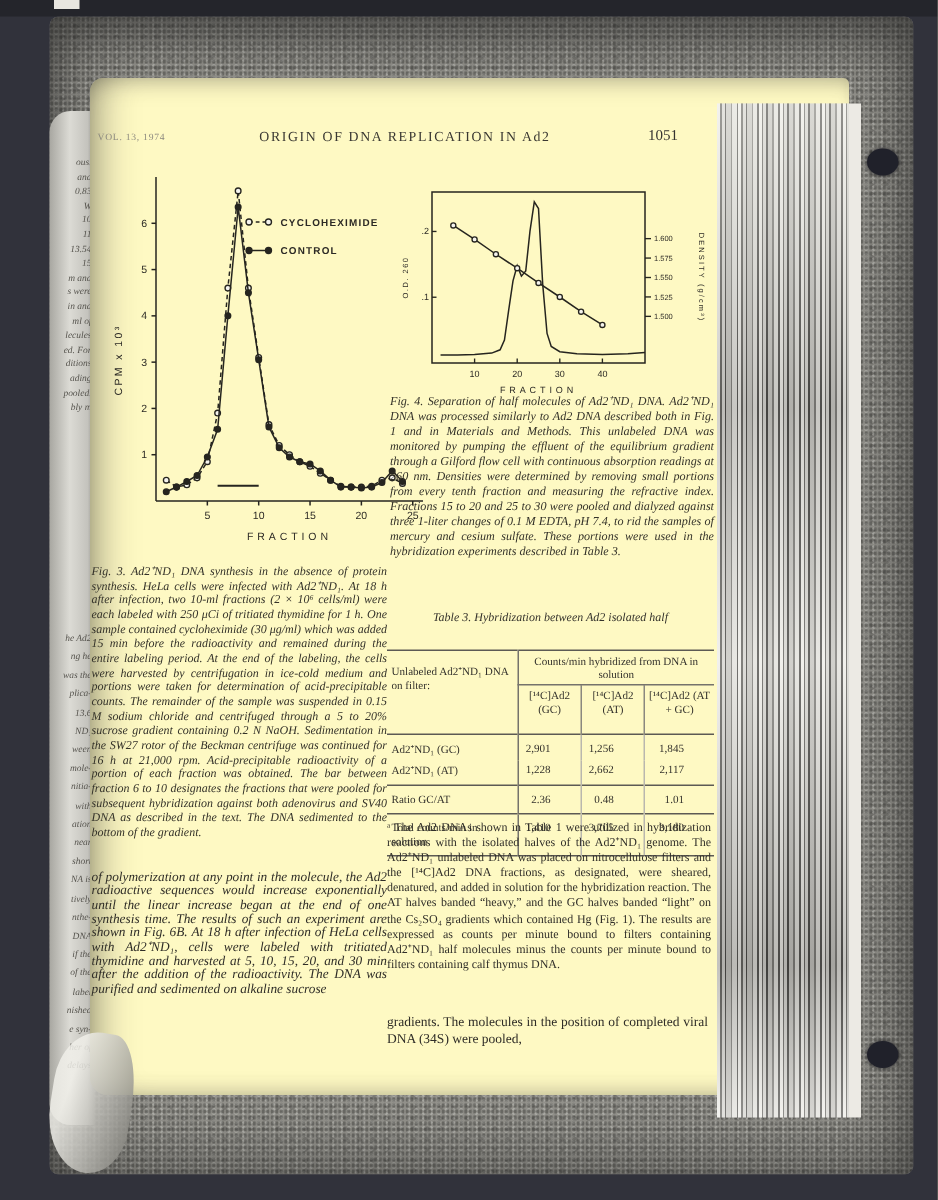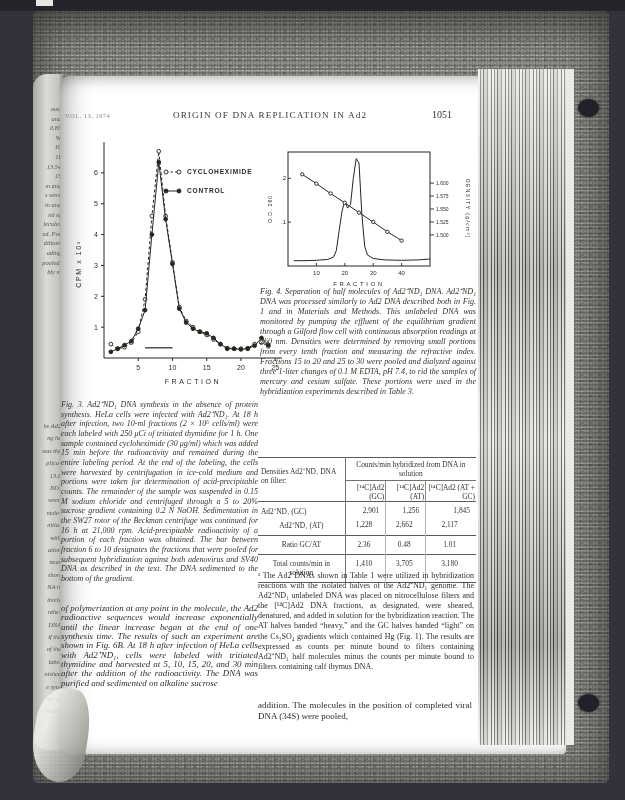--- a/index.html
+++ b/index.html
@@ -23,21 +23,21 @@
   .edge-strip{position:absolute;left:33px;top:74px;width:30px;height:676px;
     background:linear-gradient(90deg,#a8a7a1,#dcdbd5 45%,#c4c3bd 85%,#8f8e88);
     border-radius:14px 0 0 14px;overflow:hidden;}
   .frag-upper,.frag-lower{position:absolute;left:0;width:28px;text-align:right;padding-right:2px;
     color:#55534d;font-size:6.3px;font-style:italic;}
   .frag-upper{top:30px;line-height:9.6px;}
   .frag-lower{top:346px;line-height:12.4px;}
   .frag-upper div,.frag-lower div{height:inherit;white-space:nowrap;overflow:hidden;}
 
   
-  .page{position:absolute;left:60px;top:76px;width:506px;height:678px;background:#ffffff;
+  .page{position:absolute;left:60px;top:52px;width:506px;height:678px;background:#fef9c3;
     border-radius:9px 4px 4px 12px;
     box-shadow:inset 22px 0 26px -18px rgba(50,48,45,.5), inset 0 10px 18px -12px rgba(60,58,55,.55),
                inset 0 -10px 16px -12px rgba(60,58,55,.45);}
 
   
   .streaks{position:absolute;left:478px;top:69px;width:88px;height:676px;
     background:repeating-linear-gradient(90deg,#efeee9 0 2px,#6b6a66 2px 3px,#d8d7d2 3px 5px,
       #4e4d4a 5px 6px,#c9c8c3 6px 9px,#83827e 9px 10px,#e4e3de 10px 13px,#5a5956 13px 14px);}
   .streaks:after{content:"";position:absolute;inset:0;
     background:linear-gradient(180deg,rgba(250,250,245,.35),rgba(0,0,0,.12) 30%,rgba(255,255,255,.15) 55%,rgba(0,0,0,.18) 85%,rgba(255,255,255,.25));}
@@ -67,28 +67,28 @@
   .body-right{left:198px;top:624px;width:214px;font-size:9px;line-height:11px;}
 
   .t3-title{position:absolute;left:198px;top:355px;width:218px;text-align:center;
     font-style:italic;font-size:8px;line-height:9.5px;color:#35332c;}
   .t3-box{position:absolute;left:198px;top:381px;width:218px;}
   table.t3{width:100%;border-collapse:collapse;font-size:7.4px;color:#34322c;
     border-top:1px solid #5c5a54;border-bottom:1px solid #5c5a54;}
   .t3 th,.t3 td{padding:1px 3px;vertical-align:top;font-weight:normal;}
   .t3 .stub{width:40%;text-align:left;border-right:1px solid #75736c;padding-top:8px;}
   .t3 .span-h{text-align:center;border-bottom:1px solid #75736c;padding:2px 2px;}
-  .t3 .ch{text-align:right;border-right:1px solid #8a887f;padding:2px 1px 0;}
+  .t3 .ch{text-align:center;border-right:1px solid #8a887f;padding:2px 1px 12px;}
   .t3 .ch:last-child{border-right:none;}
   .t3 .lbl{text-align:left;border-right:1px solid #75736c;}
-  .t3 .val{text-align:right;padding-right:6px;border-right:1px solid #b9b7ae;}
+  .t3 .val{text-align:right;padding-right:20px;border-right:1px solid #b9b7ae;}
   .t3 .val:last-child{border-right:none;}
   .t3 tr.grp td{border-top:1px solid #5c5a54;padding-top:4px;padding-bottom:3px;font-family:Liberation Serif, serif;}
   .t3 tr.first td{padding-top:4px;}
-  .t3 tr.last td{padding-bottom:5px;text-align:center;}
+  .t3 tr.last td{padding-bottom:5px;}
   .t3-foot{position:absolute;left:198px;top:495px;width:216px;font-size:8px;line-height:10.1px;
     color:#312f29;text-align:justify;}
 
   svg text{fill:#2c2a25;}
   .axT{font:7px "Liberation Sans",sans-serif;}
   .axS{font:6px "Liberation Sans",sans-serif;}
   .axXS{font:5px "Liberation Sans",sans-serif;}
   .lgT{font:700 6.6px "Liberation Sans",sans-serif;letter-spacing:.8px;}
   .spaced{letter-spacing:2.6px;}
 </style>
@@ -299,27 +299,28 @@
         </svg>
     </div>
 
     <div class="cap fig3-cap">Fig. 3. Ad2⁺ND₁ DNA synthesis in the absence of protein synthesis. HeLa cells were infected with Ad2⁺ND₁. At 18 h after infection, two 10-ml fractions (2 × 10⁶ cells/ml) were each labeled with 250 μCi of tritiated thymidine for 1 h. One sample contained cycloheximide (30 μg/ml) which was added 15 min before the radioactivity and remained during the entire labeling period. At the end of the labeling, the cells were harvested by centrifugation in ice-cold medium and portions were taken for determination of acid-precipitable counts. The remainder of the sample was suspended in 0.15 M sodium chloride and centrifuged through a 5 to 20% sucrose gradient containing 0.2 N NaOH. Sedimentation in the SW27 rotor of the Beckman centrifuge was continued for 16 h at 21,000 rpm. Acid-precipitable radioactivity of a portion of each fraction was obtained. The bar between fraction 6 to 10 designates the fractions that were pooled for subsequent hybridization against both adenovirus and SV40 DNA as described in the text. The DNA sedimented to the bottom of the gradient.</div>
 
     <div class="cap fig4-cap">Fig. 4. Separation of half molecules of Ad2⁺ND₁ DNA. Ad2⁺ND₁ DNA was processed similarly to Ad2 DNA described both in Fig. 1 and in Materials and Methods. This unlabeled DNA was monitored by pumping the effluent of the equilibrium gradient through a Gilford flow cell with continuous absorption readings at 260 nm. Densities were determined by removing small portions from every tenth fraction and measuring the refractive index. Fractions 15 to 20 and 25 to 30 were pooled and dialyzed against three 1-liter changes of 0.1 M EDTA, pH 7.4, to rid the samples of mercury and cesium sulfate. These portions were used in the hybridization experiments described in Table 3.</div>
 
     <div class="body-par body-left">of polymerization at any point in the molecule, the Ad2 radioactive sequences would increase exponentially until the linear increase began at the end of one synthesis time. The results of such an experiment are shown in Fig. 6B. At 18 h after infection of HeLa cells with Ad2⁺ND₁, cells were labeled with tritiated thymidine and harvested at 5, 10, 15, 20, and 30 min after the addition of the radioactivity. The DNA was purified and sedimented on alkaline sucrose</div>
 
     <div class="t3-title">
+      <div>Table 3. Hybridization between Ad2 isolated half</div>
     </div>
 
     <div class="t3-box">
       <table class="t3">
         <thead>
           <tr>
-            <th class="stub" rowspan="2">Densities Ad2⁺ND₁ DNA on filter:</th>
+            <th class="stub" rowspan="2">Unlabeled Ad2⁺ND₁ DNA on filter:</th>
             <th class="span-h" colspan="3">Counts/min hybridized from DNA in solution</th>
           </tr>
           <tr>
             <th class="ch">[¹⁴C]Ad2 (GC)</th>
             <th class="ch">[¹⁴C]Ad2 (AT)</th>
             <th class="ch">[¹⁴C]Ad2 (AT + GC)</th>
           </tr>
         </thead>
         <tbody>
           <tr class="grp first">
@@ -345,21 +346,21 @@
             <td class="val">1,410</td>
             <td class="val">3,705</td>
             <td class="val">3,180</td>
           </tr>
         </tbody>
       </table>
     </div>
 
     <div class="t3-foot">ᵃ The Ad2 DNAs shown in Table 1 were utilized in hybridization reactions with the isolated halves of the Ad2⁺ND₁ genome. The Ad2⁺ND₁ unlabeled DNA was placed on nitrocellulose filters and the [¹⁴C]Ad2 DNA fractions, as designated, were sheared, denatured, and added in solution for the hybridization reaction. The AT halves banded “heavy,” and the GC halves banded “light” on the Cs₂SO₄ gradients which contained Hg (Fig. 1). The results are expressed as counts per minute bound to filters containing Ad2⁺ND₁ half molecules minus the counts per minute bound to filters containing calf thymus DNA.</div>
 
-    <div class="body-par body-right">addition. The molecules in the position of completed viral DNA (34S) were pooled,</div>
+    <div class="body-par body-right">gradients. The molecules in the position of completed viral DNA (34S) were pooled,</div>
   </div>
 
   <div class="streaks"></div>
   <div class="white-gap"></div>
   <div class="curl"></div>
   <div class="hole hole1"></div>
   <div class="hole hole2"></div>
 </div>
 
 </body></html>

